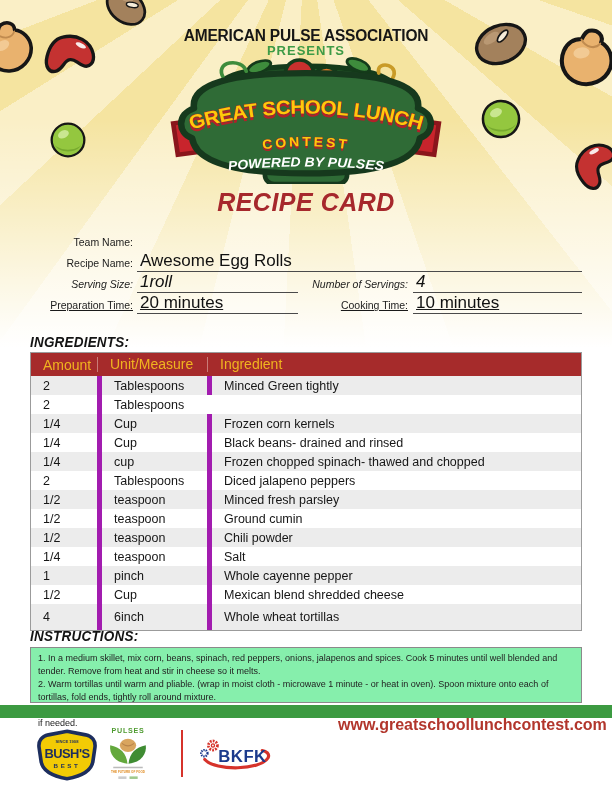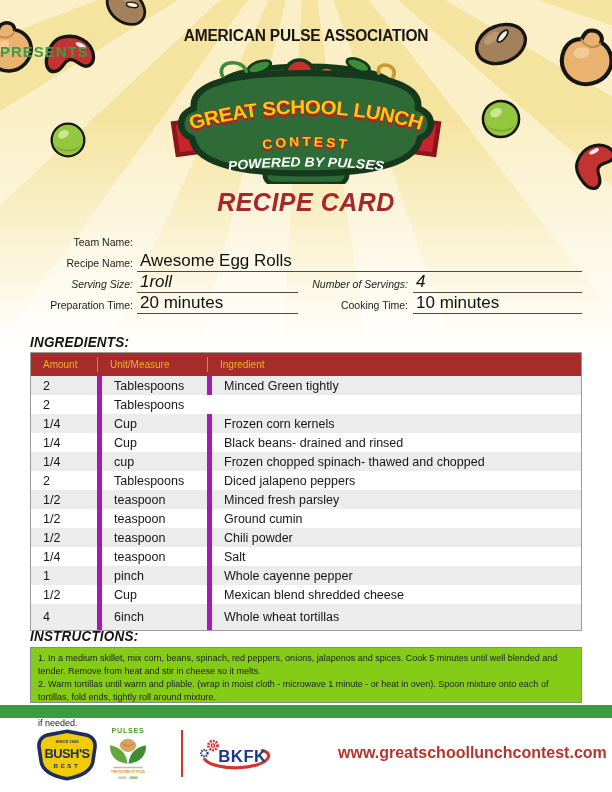--- a/index.html
+++ b/index.html
@@ -7,55 +7,55 @@
         font-family:"Liberation Sans", sans-serif;color:#1a1a1a;}
   
   .bg-rays{position:absolute;left:0;top:0;width:612px;height:370px;
     background:repeating-conic-gradient(from 150deg at 50% -80px,#F5E4A0 0 11deg,#FAEFC6 11deg 22deg);}
   .bg-rays::after{content:"";position:absolute;inset:0;
     background:linear-gradient(180deg,rgba(255,255,255,0) 0%,rgba(255,255,255,0) 32%,#ffffff 94%);}
   .bean{position:absolute;}
   
   .assoc{position:absolute;left:0;top:26px;width:612px;text-align:center;
     font-size:15.5px;font-weight:bold;letter-spacing:-0.2px;color:#161616;transform:scaleY(1.12);}
-  .presents{position:absolute;left:0;top:43px;width:612px;
-    font-size:15px;font-weight:bold;letter-spacing:1px;color:#3E9B47;}
+  .presents{position:absolute;left:0;top:43px;width:612px;text-align:center;
+    font-size:13px;font-weight:bold;letter-spacing:1px;color:#3E9B47;}
   .logo-svg{position:absolute;left:166px;top:52px;width:280px;height:132px;}
   .recipe-card-title{position:absolute;left:0;top:188px;width:612px;text-align:center;
     font-size:25px;font-weight:bold;font-style:italic;letter-spacing:0.5px;color:#A6282C;transform:scaleY(1.05);}
   
   .frow{position:absolute;left:30px;width:552px;height:22px;display:flex;align-items:flex-end;}
   .flabel{font-size:10.5px;color:#1c1c1c;text-align:right;padding-bottom:3px;white-space:nowrap;margin-top:24px;}
   .l1{width:103px;padding-right:4px;}
   .l2{width:110px;padding-right:5px;}
   .fvalue{border-bottom:1.3px solid #4a4a4a;font-size:17px;line-height:1;
     padding:0 0 2px 3px;white-space:nowrap;overflow:hidden;color:#111;}
   .grow{flex:1;}
   .w158{width:158px;}
   
   .sec-heading{position:absolute;left:30px;font-size:13.5px;font-weight:bold;font-style:italic;
     color:#141414;letter-spacing:0.2px;transform:scaleY(1.1);}
   
   .itable{position:absolute;left:30px;top:352px;width:552px;border:1px solid #9B9B9B;box-sizing:border-box;}
   .thead{display:grid;grid-template-columns:66px 110px 1fr;background:#A62B2B;height:23px;align-items:center;}
-  .thead .tcell{color:#F0B41F;font-size:10px;padding-left:12px;}
+  .thead .tcell{color:#F0B41F;font-size:14px;padding-left:12px;}
   .thead .tcell + .tcell{border-left:1px solid #C97C78;height:15px;line-height:15px;}
   .trow{display:grid;grid-template-columns:66px 110px 1fr;height:19px;align-items:center;background:#fff;}
   .trow:nth-child(even){background:#ECECEC;}
   .trow.tall{height:26px;}
   .trow .tcell{font-size:12.5px;padding-left:12px;color:#161616;white-space:nowrap;overflow:hidden;}
   .trow .tcell + .tcell{border-left:5px solid #a21caf;height:100%;display:flex;align-items:center;}
   
   .instr-box{position:absolute;left:30px;top:647px;width:552px;box-sizing:border-box;height:56px;
-    border:1px solid #8A8A8A;background:#84cc16;padding:4px 7px;}
+    border:1px solid #8A8A8A;background:#86efac;padding:4px 7px;}
   .instr-box p{margin:0;font-size:9px;line-height:1.45;color:#222;}
   
   .green-bar{position:absolute;left:0;top:705px;width:612px;height:13px;background:#3C9A41;}
   .divider{position:absolute;left:181px;top:730px;width:2px;height:47px;background:#D6332B;}
-  .url{position:absolute;left:338px;top:744px;width:246px;text-align:center;
+  .url{position:absolute;left:338px;top:716px;width:246px;text-align:center;
     font-size:16px;font-weight:bold;color:#B2362C;}
   .logo-box{position:absolute;}
 </style>
 </head>
 <body>
 
 <div class="page">
   <div class="bg-rays"></div>
 
   <svg class="bean" style="left:100px;top:-16px;width:52px;height:46px;transform:rotate(38deg);" viewBox="0 0 100 100">
@@ -142,21 +142,21 @@
   <div class="frow" style="top:250px;">
     <div class="flabel l1">Recipe Name:</div>
     <div class="fvalue grow">Awesome Egg Rolls</div>
   </div>
   <div class="frow" style="top:271px;font-style:italic;">
     <div class="flabel l1">Serving Size:</div>
     <div class="fvalue w158">1roll</div>
     <div class="flabel l2">Number of Servings:</div>
     <div class="fvalue grow">4</div>
   </div>
-  <div class="frow" style="top:292px;">
+  <div class="frow" style="top:292px;text-decoration:underline;">
     <div class="flabel l1">Preparation Time:</div>
     <div class="fvalue w158">20 minutes</div>
     <div class="flabel l2">Cooking Time:</div>
     <div class="fvalue grow">10 minutes</div>
   </div>
 
   <div class="sec-heading" style="top:335px;">INGREDIENTS:</div>
   <div class="itable">
     <div class="thead">
       <div class="tcell">Amount</div>

